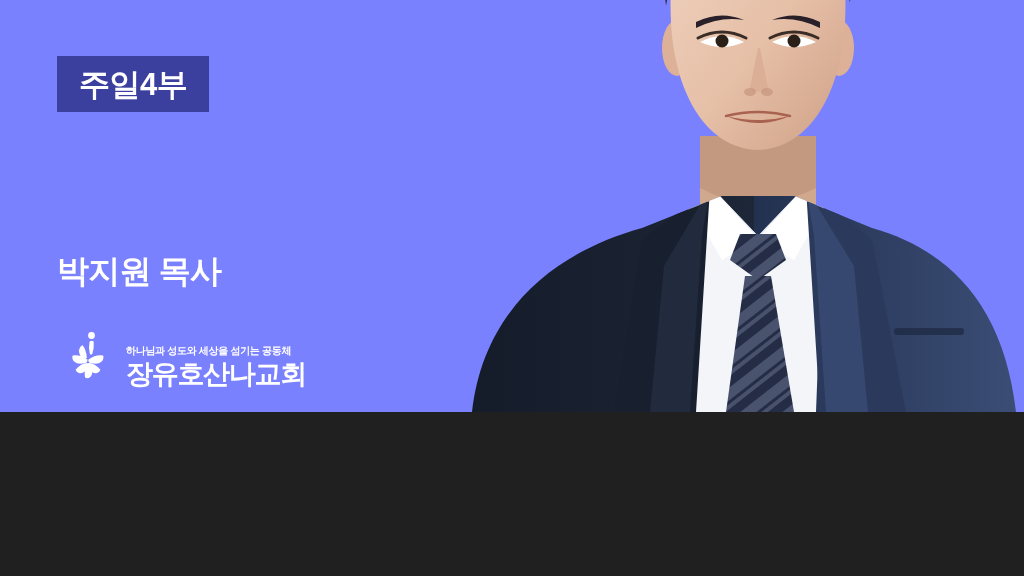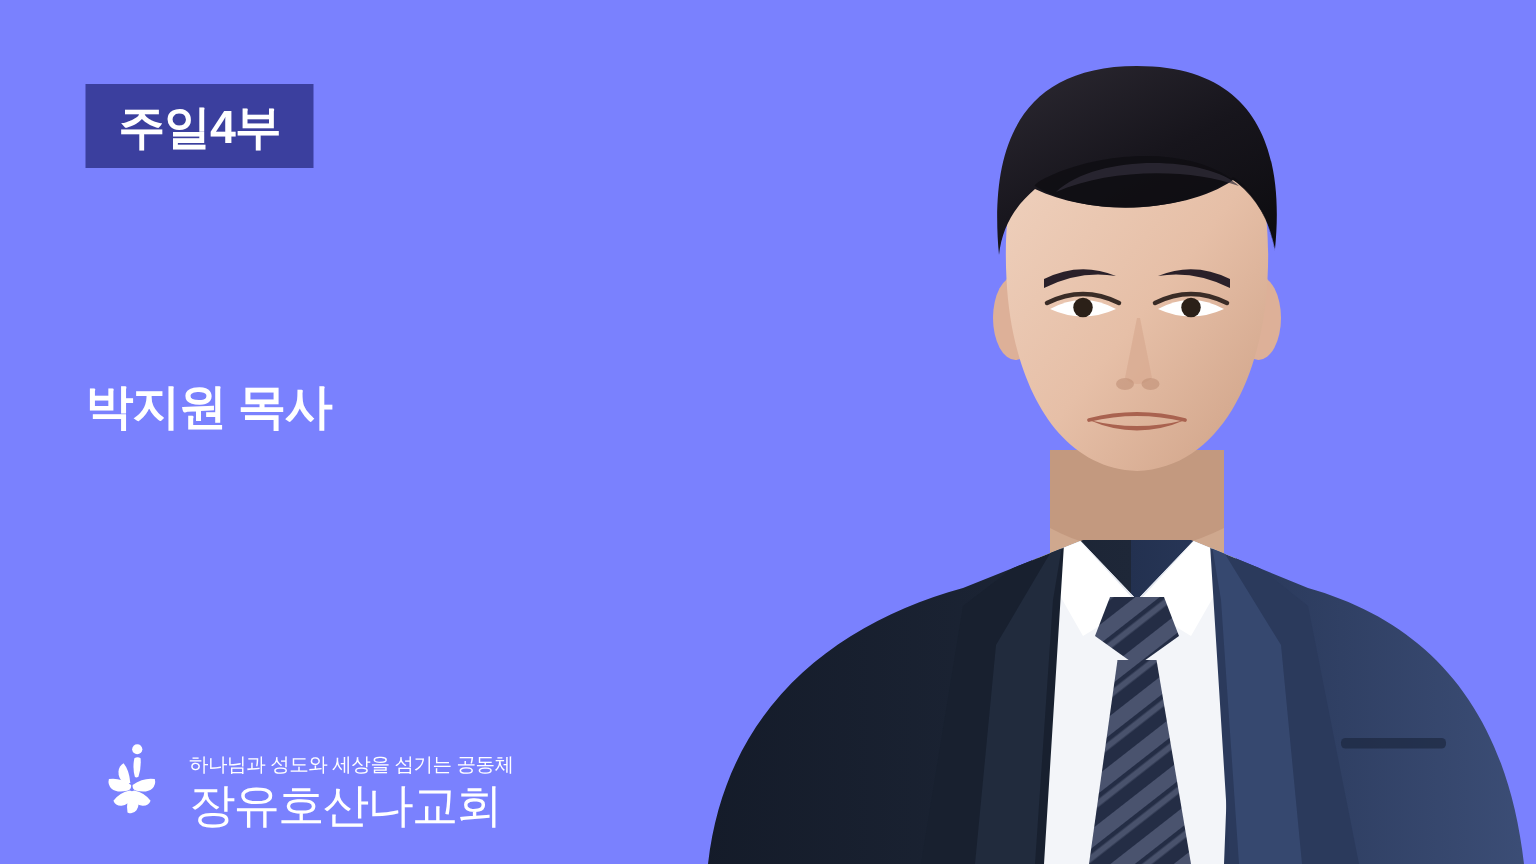--- a/index.html
+++ b/index.html
@@ -3,21 +3,21 @@
 <meta charset="utf-8">
 <style>
   html, body {
     margin: 0;
     padding: 0;
     background: #202020;
   }
   .stage {
     position: relative;
     width: 1024px;
-    height: 576px;
+    height: 412px;
     overflow: hidden;
     background: #7a81fe;
     font-family: "Liberation Sans", "DejaVu Sans", sans-serif;
     -webkit-font-smoothing: antialiased;
   }
 
   
   .badge {
     position: absolute;
     left: 57px;
@@ -91,31 +91,31 @@
     display: block;
   }
   .logo-text {
     display: flex;
     flex-direction: column;
     align-items: flex-start;
     padding-bottom: 2px;
   }
   .logo-tagline {
     color: #ffffff;
-    font-size: 13px;
-    font-weight: 400;
+    font-size: 10px;
+    font-weight: 700;
     letter-spacing: -0.3px;
     line-height: 1;
     margin-bottom: 5px;
     white-space: nowrap;
   }
   .logo-name {
     color: #ffffff;
-    font-size: 31px;
-    font-weight: 400;
+    font-size: 27px;
+    font-weight: 700;
     letter-spacing: -1.3px;
     line-height: 1;
     white-space: nowrap;
   }
 
   
   .portrait {
     position: absolute;
     right: 0;
     bottom: 0;

